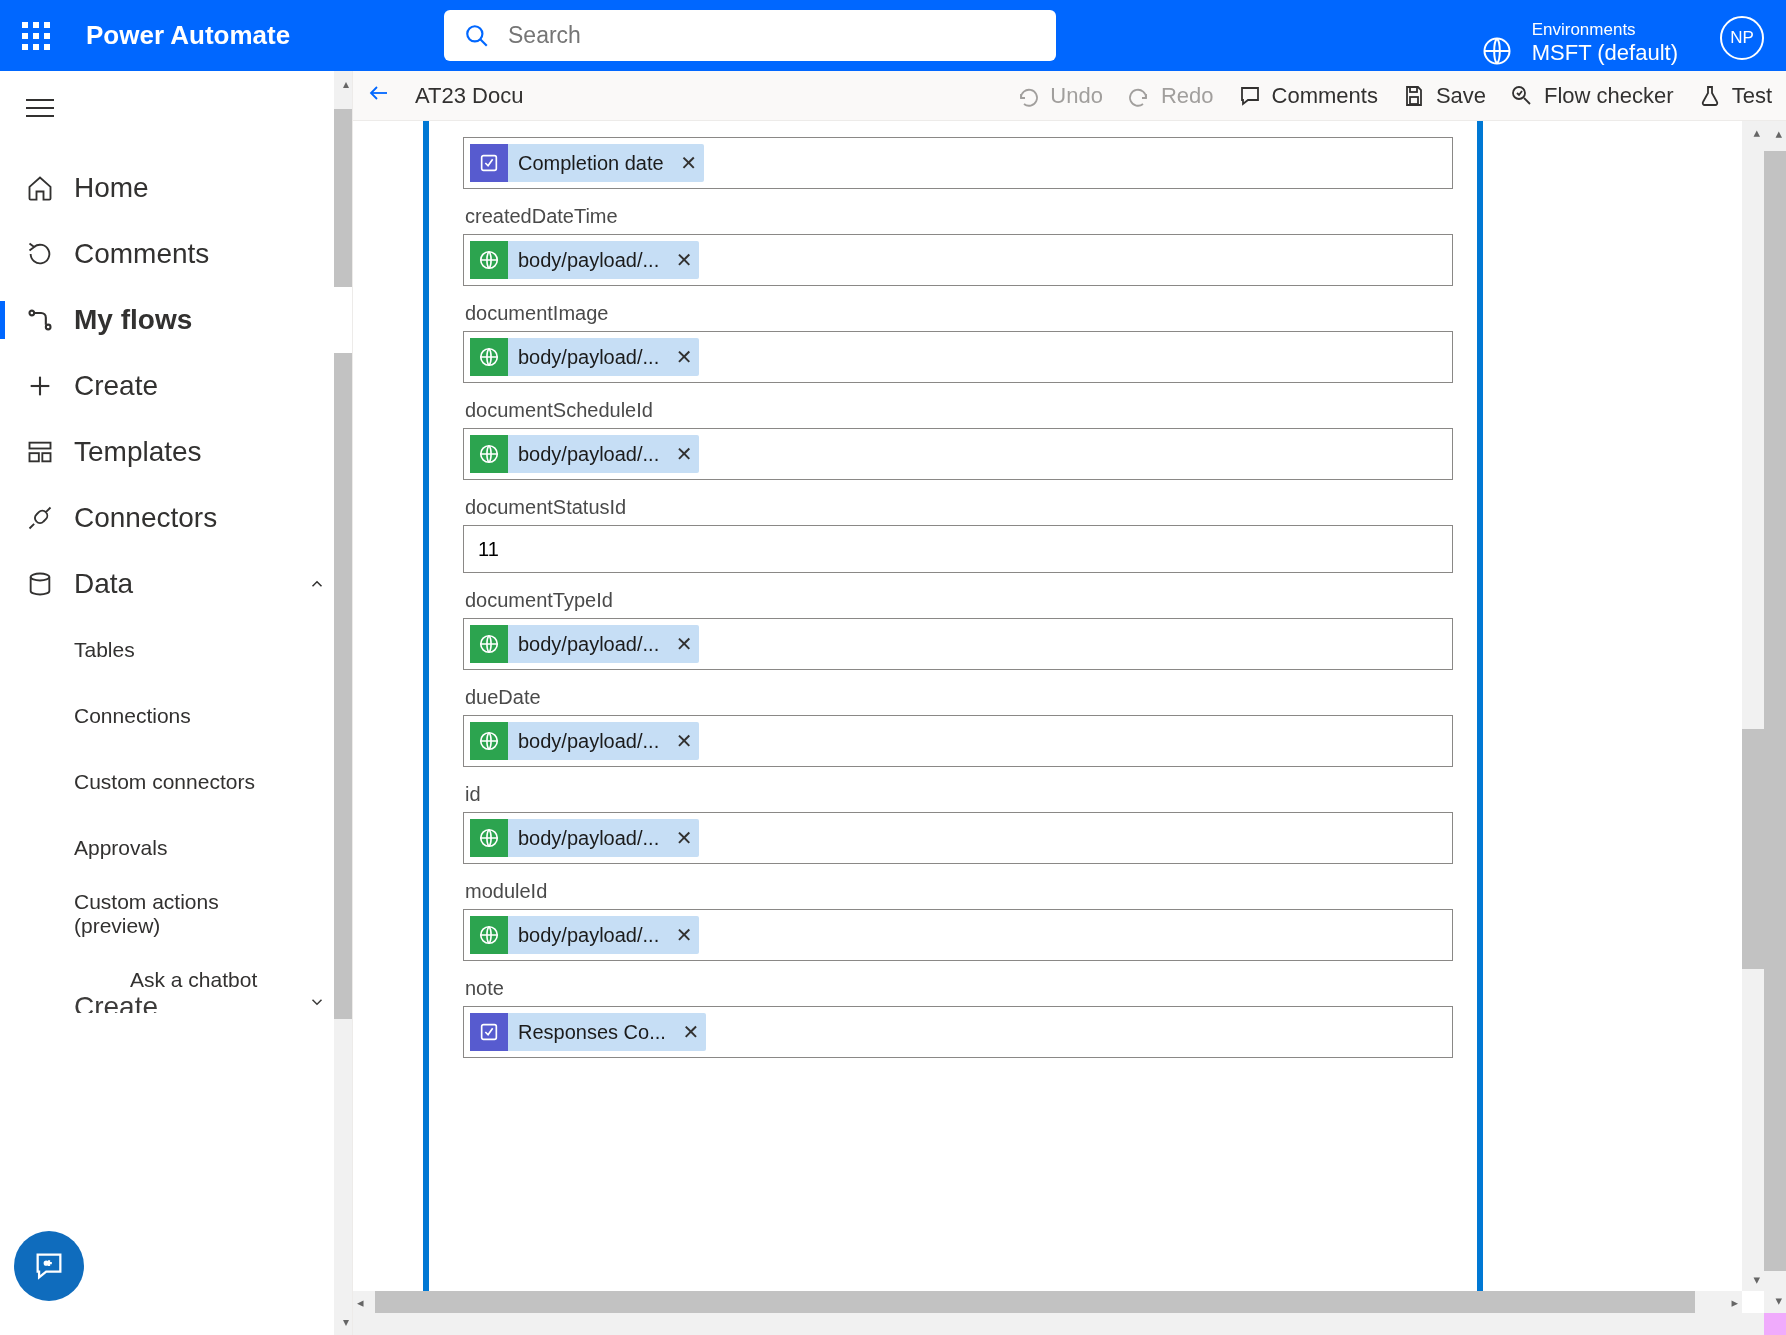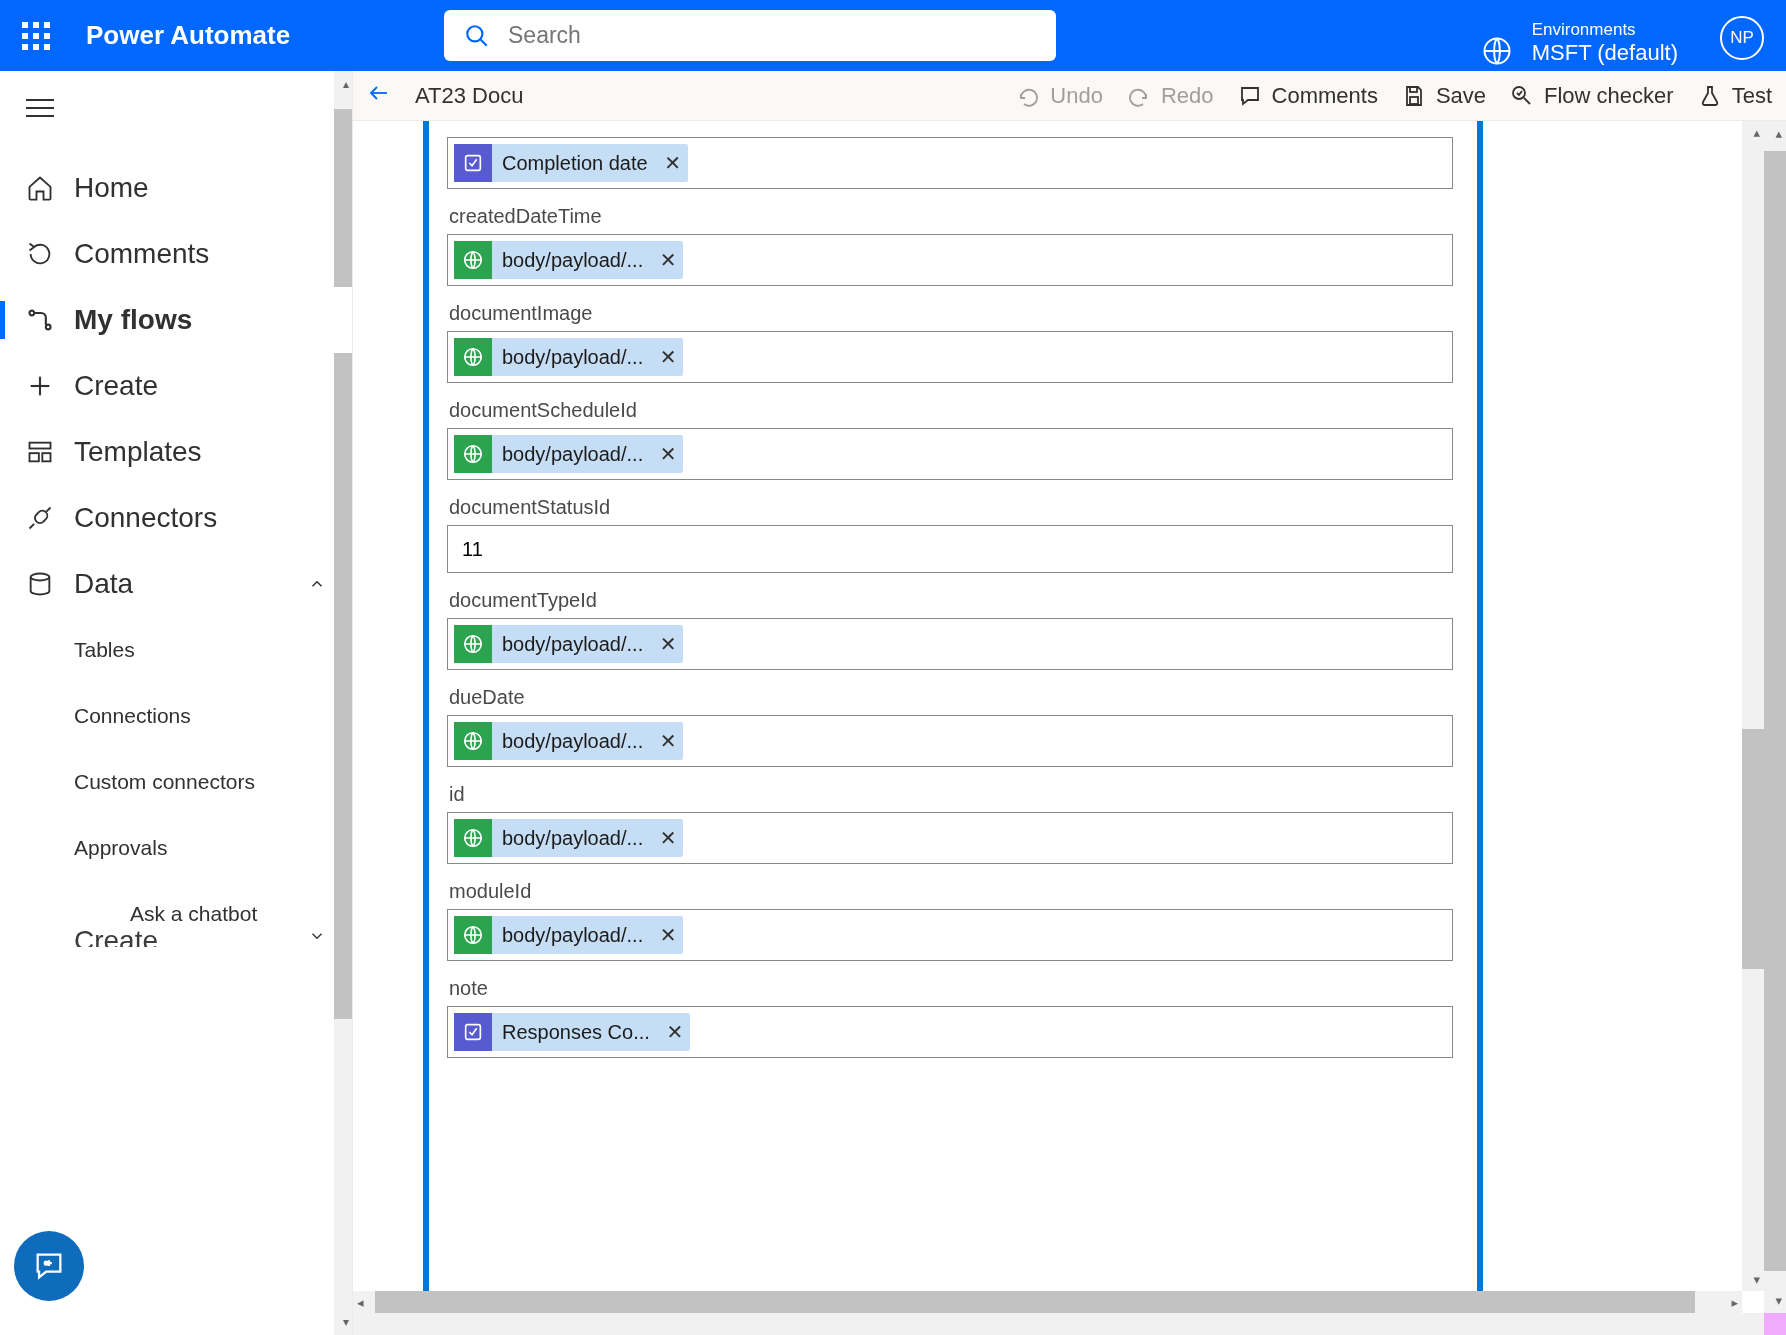--- a/index.html
+++ b/index.html
@@ -73,21 +73,21 @@
   .vtrack-in{position:absolute;right:0;top:0;width:22px;bottom:22px;background:#f1f1f1;}
   .vthumb-in{position:absolute;right:0;top:608px;width:22px;height:240px;background:#c2c2c2;}
   .htrack-in{position:absolute;left:0;right:22px;bottom:0;height:22px;background:#f1f1f1;}
   .hthumb-in{position:absolute;left:22px;bottom:0;height:22px;width:1320px;background:#c2c2c2;}
 
   .card{position:absolute;left:70px;top:0;width:1060px;bottom:22px;}
   .card::before{content:"";position:absolute;left:4px;right:4px;top:0;bottom:0;background:#fff;}
   .card-border-l{position:absolute;left:0;top:0;bottom:0;width:6px;background:#0078d4;}
   .card-border-r{position:absolute;right:0;top:0;bottom:0;width:6px;background:#0078d4;}
 
-  .fields{position:relative;padding:16px 30px 0 24px;}
+  .fields{position:relative;padding:16px 30px 0 40px;}
   .fld-label{font-size:20px;color:#4a4a4a;margin:16px 0 6px 2px;}
   .fld-box{border:1px solid #8a8886;background:#fff;min-height:47px;display:flex;align-items:center;padding:4px;}
   .token{display:flex;align-items:center;background:var(--hilite2);border-radius:2px;height:38px;padding-right:4px;margin:2px;}
   .token .badge{width:38px;height:38px;display:flex;align-items:center;justify-content:center;margin-right:10px;}
   .token .badge.purple{background:var(--purple);}
   .token .badge.green{background:var(--green);}
   .token .txt{font-size:20px;color:#1b1b1b;max-width:150px;white-space:nowrap;overflow:hidden;text-overflow:ellipsis;}
   .token .x{margin-left:14px;width:22px;text-align:center;font-size:20px;color:#323130;cursor:pointer;}
   .plain-input{border:none;outline:none;font-size:20px;padding:0 10px;flex:1;height:38px;}
 
@@ -216,20 +216,23 @@
           <span>Tables</span>
         </div>
       <div class="subitem">
           <span>Connections</span>
         </div>
       <div class="subitem">
           <span>Custom connectors</span>
         </div>
       <div class="subitem">
           <span>Approvals</span>
+        </div>
+      <div class="subitem">
+          <span style="display:block;max-width:200px;">Custom actions (preview)</span>
         </div>
       <div class="subitem indent2">
           <span>Ask a chatbot</span>
         </div>
       <div class="navitem" style="margin-top:-44px;opacity:.95">
         <span class="ic" style="visibility:hidden"></span>
         <span style="overflow:hidden;max-height:22px;">Create</span>
         <span class="chev"><svg width="18" height="18" viewBox="0 0 24 24" stroke="#323130" fill="none" stroke-width="2">
               <polyline points="6 9 12 15 18 9"></polyline>
             </svg></span>

